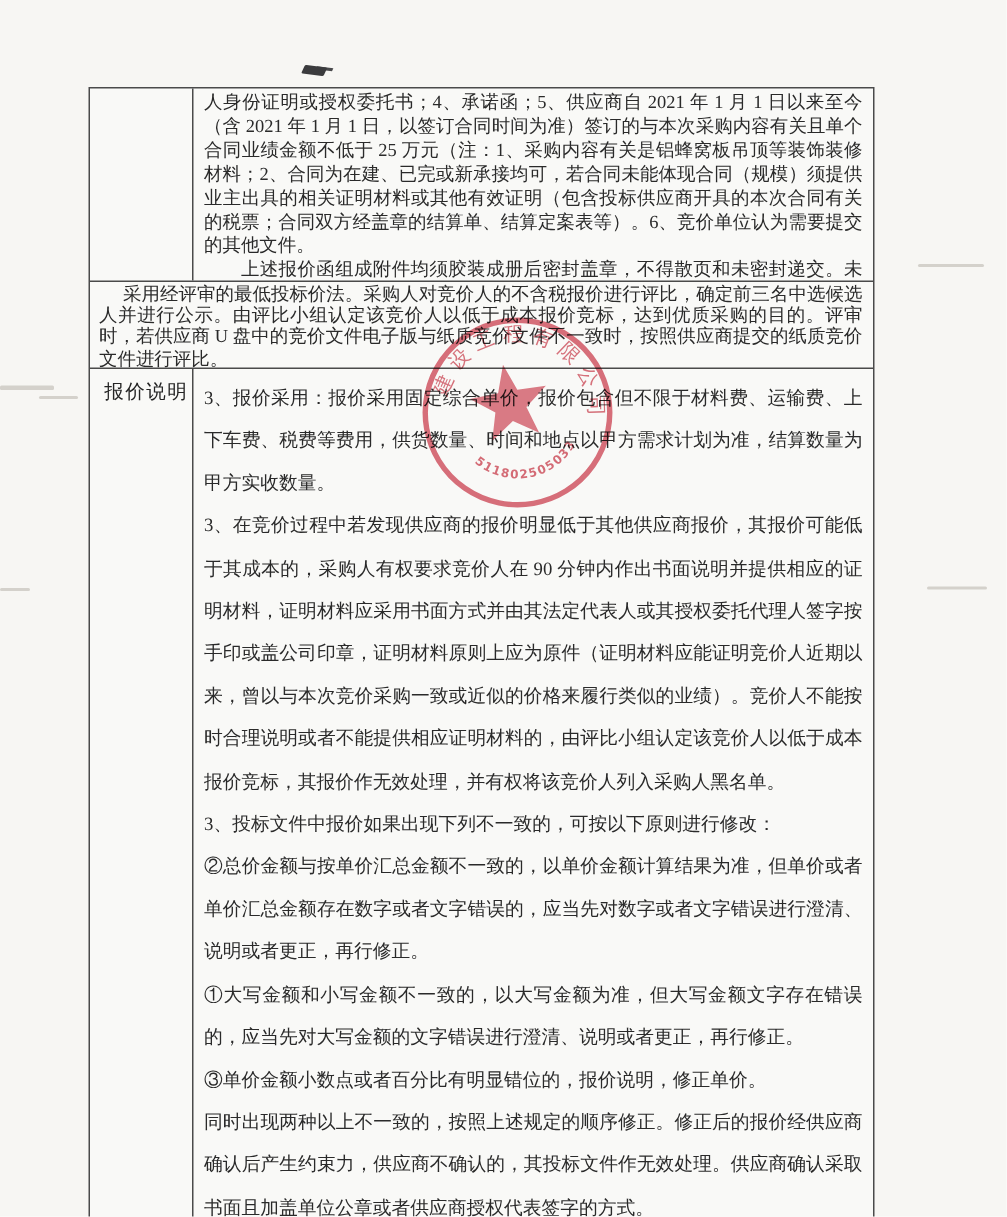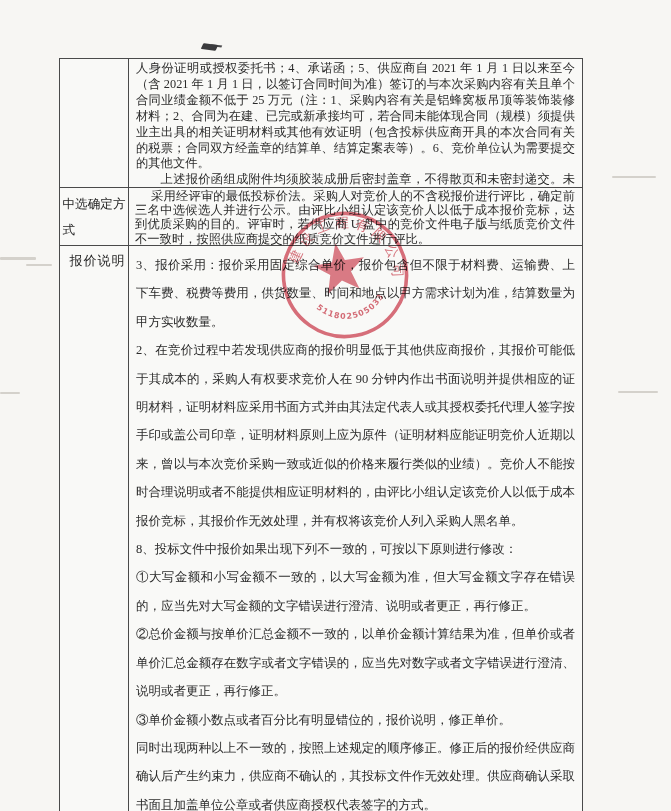--- a/index.html
+++ b/index.html
@@ -91,38 +91,35 @@
       <div class="label-cell">
         <span class="label-text"></span>
       </div>
       <div class="content-cell">
           <p class="para">人身份证明或授权委托书；4、承诺函；5、供应商自 2021 年 1 月 1 日以来至今（含 2021 年 1 月 1 日，以签订合同时间为准）签订的与本次采购内容有关且单个合同业绩金额不低于 25 万元（注：1、采购内容有关是铝蜂窝板吊顶等装饰装修材料；2、合同为在建、已完或新承接均可，若合同未能体现合同（规模）须提供业主出具的相关证明材料或其他有效证明（包含投标供应商开具的本次合同有关的税票；合同双方经盖章的结算单、结算定案表等）。6、竞价单位认为需要提交的其他文件。</p>
           <p class="para indent">上述报价函组成附件均须胶装成册后密封盖章，不得散页和未密封递交。未按要求胶装密封的，采购人可以拒收竞价文件）。</p>
         </div>
     </div>
 
     <div class="row row-2">
-      <div class="label-cell">
-        <span class="label-text">中选确定方式</span>
-      </div>
       <div class="content-cell">
           <p class="para indent">采用经评审的最低投标价法。采购人对竞价人的不含税报价进行评比，确定前三名中选候选人并进行公示。由评比小组认定该竞价人以低于成本报价竞标，达到优质采购的目的。评审时，若供应商 U 盘中的竞价文件电子版与纸质竞价文件不一致时，按照供应商提交的纸质竞价文件进行评比。</p>
         </div>
     </div>
 
     <div class="row row-3">
       <div class="label-cell">
         <span class="label-text">报价说明</span>
       </div>
       <div class="content-cell">
           <p class="para">3、报价采用：报价采用固定综合单价，报价包含但不限于材料费、运输费、上下车费、税费等费用，供货数量、时间和地点以甲方需求计划为准，结算数量为甲方实收数量。</p>
-          <p class="para">2、在竞价过程中若发现供应商的报价明显低于其他供应商报价，其报价可能低于其成本的，采购人有权要求竞价人在 90 分钟内作出书面说明并提供相应的证明材料，证明材料应采用书面方式并由其法定代表人或其授权委托代理人签字按手印或盖公司印章，证明材料原则上应为原件（证明材料应能证明竞价人近期以来，曾以与本次竞价采购一致或近似的价格来履行类似的业绩）。竞价人不能按时合理说明或者不能提供相应证明材料的，由评比小组认定该竞价人以低于成本报价竞标，其报价作无效处理，并有权将该竞价人列入采购人黑名单。</p>
-          <p class="para">8、投标文件中报价如果出现下列不一致的，可按以下原则进行修改：</p>
+          <p class="para">3、在竞价过程中若发现供应商的报价明显低于其他供应商报价，其报价可能低于其成本的，采购人有权要求竞价人在 90 分钟内作出书面说明并提供相应的证明材料，证明材料应采用书面方式并由其法定代表人或其授权委托代理人签字按手印或盖公司印章，证明材料原则上应为原件（证明材料应能证明竞价人近期以来，曾以与本次竞价采购一致或近似的价格来履行类似的业绩）。竞价人不能按时合理说明或者不能提供相应证明材料的，由评比小组认定该竞价人以低于成本报价竞标，其报价作无效处理，并有权将该竞价人列入采购人黑名单。</p>
+          <p class="para">3、投标文件中报价如果出现下列不一致的，可按以下原则进行修改：</p>
+          <p class="para">②总价金额与按单价汇总金额不一致的，以单价金额计算结果为准，但单价或者单价汇总金额存在数字或者文字错误的，应当先对数字或者文字错误进行澄清、说明或者更正，再行修正。</p>
           <p class="para">①大写金额和小写金额不一致的，以大写金额为准，但大写金额文字存在错误的，应当先对大写金额的文字错误进行澄清、说明或者更正，再行修正。</p>
-          <p class="para">②总价金额与按单价汇总金额不一致的，以单价金额计算结果为准，但单价或者单价汇总金额存在数字或者文字错误的，应当先对数字或者文字错误进行澄清、说明或者更正，再行修正。</p>
           <p class="para">③单价金额小数点或者百分比有明显错位的，报价说明，修正单价。</p>
           <p class="para">同时出现两种以上不一致的，按照上述规定的顺序修正。修正后的报价经供应商确认后产生约束力，供应商不确认的，其投标文件作无效处理。供应商确认采取书面且加盖单位公章或者供应商授权代表签字的方式。</p>
           <p class="para">4、对于供应商报价清单漏报项，未超过采购清单项数 5%（含本数）且缺项累计金额</p>
         </div>
     </div>
 
   </div>
 
   <div class="stamp">
     <svg viewBox="0 0 140 140" xmlns="http://www.w3.org/2000/svg">

